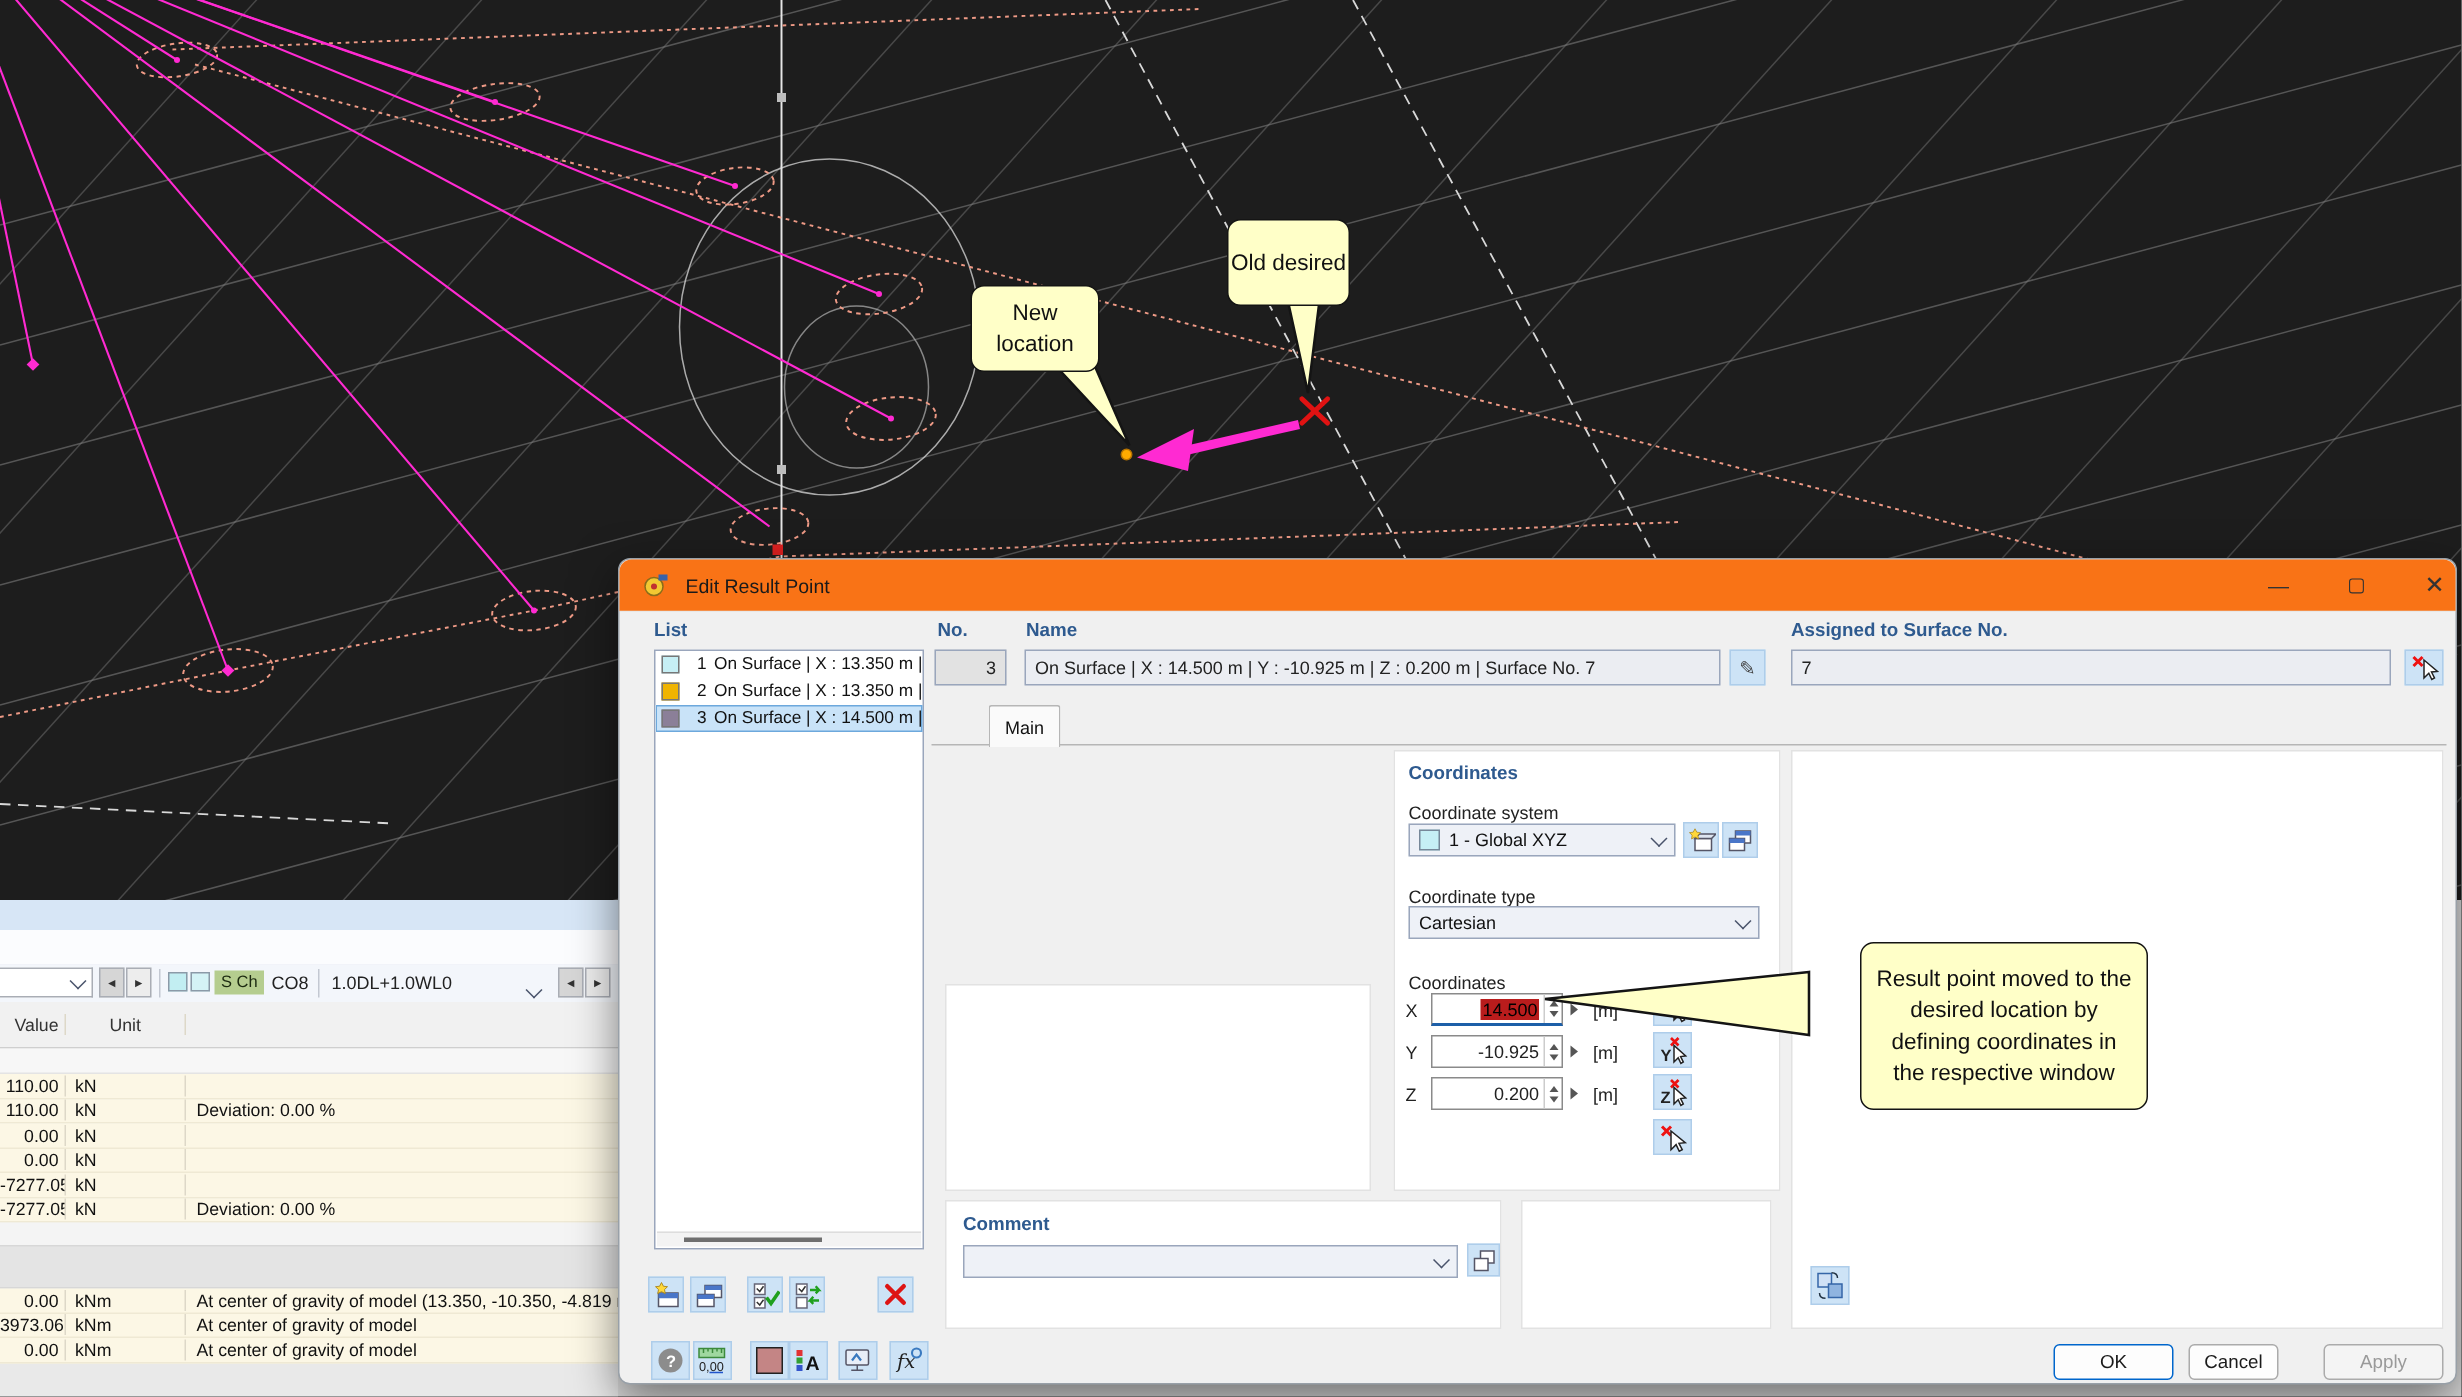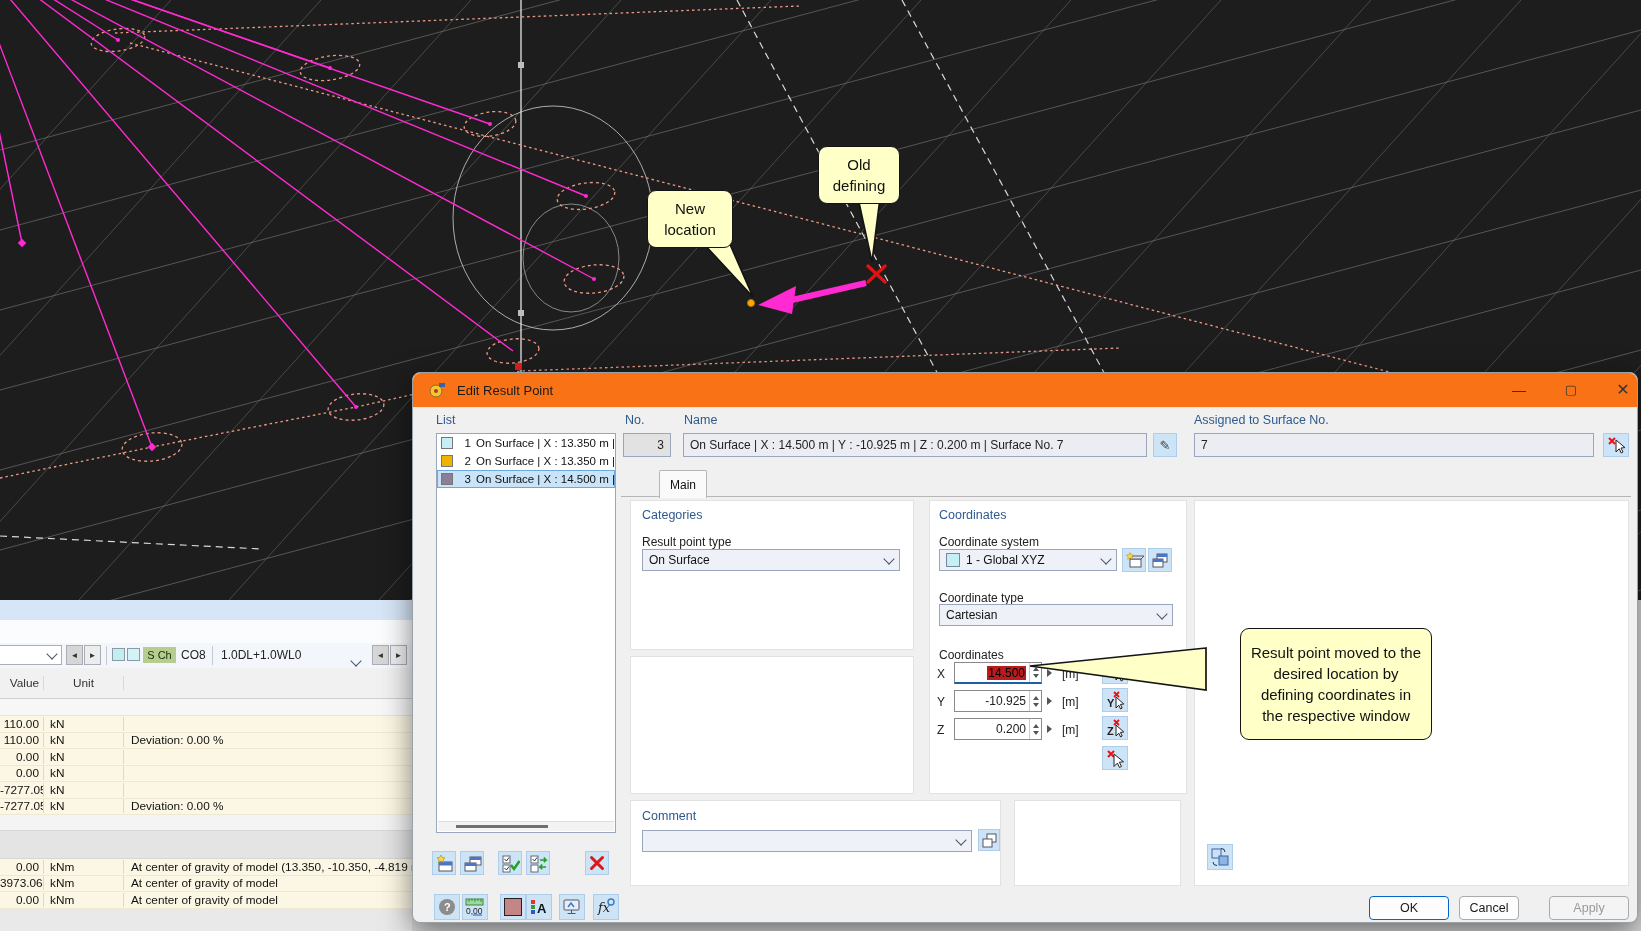--- a/index.html
+++ b/index.html
@@ -31,21 +31,21 @@
   .sep1{height:15px;background:#f4f4f4}
   .sep2{height:27px;background:#e4e4e4;border-top:1px solid #d7d7d7;border-bottom:1px solid #d7d7d7}
   
   #dialog{left:412px;top:372px;width:1226px;height:551px;background:#f0f0f0;border:1px solid #98a0a8;
           border-radius:8px;box-shadow:0 10px 30px rgba(0,0,0,.5);z-index:5;box-sizing:border-box}
   #titlebar{left:0;top:0;width:1224px;height:34px;background:#f97316;border-radius:8px 8px 0 0;
             border-bottom:1px solid #e8e8e8}
   #dlg-title{left:44px;top:0;height:34px;display:flex;align-items:center;font-size:13px;color:#1a1a1a}
   .wbtn{top:0;width:40px;height:33px;display:flex;align-items:center;justify-content:center;
         font-size:14px;color:#333}
-  .glabel{color:#2e5a8f;font-weight:400;font-size:12.5px;white-space:nowrap}
+  .glabel{color:#2e5a8f;font-weight:700;font-size:12.5px;white-space:nowrap}
   .flabel{color:#222;font-size:12px;white-space:nowrap}
   .field{background:#ebedf2;border:1px solid #9aa6bc;font-size:12px;display:flex;align-items:center;
          padding:0 6px;height:24px;box-sizing:border-box;white-space:nowrap;overflow:hidden}
   .combo{background:#eef1f7;border:1px solid #9aa6bc;display:flex;align-items:center;font-size:12px;
          color:#111;padding:0 6px;height:22px;box-sizing:border-box;white-space:nowrap;overflow:hidden}
   .combo .chev{margin-left:auto;flex:0 0 auto;margin-top:-3px}
   .ibtn{background:#cde3f6;border:1px solid #aecdea;display:flex;align-items:center;justify-content:center;
         width:24px;height:24px;box-sizing:border-box}
   .panelw{background:#fff;border:1px solid #e2e2e2;box-sizing:border-box}
   #listbox{left:23px;top:60px;width:180px;height:400px;background:#fff;border:1px solid #9aa6bc;box-sizing:border-box}
@@ -354,28 +354,20 @@
   <div class="abs ibtn" style="left:1190px;top:60px;width:26px">
     <svg width="20" height="20">
         <path d="M3 3 l6 6 M9 3 l-6 6" stroke="#e11" stroke-width="2"></path>
         <polygon points="10,5 10,17 13.2,13.8 15.2,18 17,17 15,13 19,12.6" fill="#fff" stroke="#222"></polygon>
       </svg>
   </div>
 
   <div class="abs" id="tab-main">Main</div>
   <div class="abs" id="tabline"></div>
 
-  <div class="abs panelw" style="left:217px;top:127px;width:284px;height:150px">
-    <div class="abs glabel" style="left:11px;top:7px">Categories</div>
-    <div class="abs flabel" style="left:11px;top:34px">Result point type</div>
-    <div class="abs combo" style="left:11px;top:48px;width:258px">
-      <span>On Surface</span>
-      <span class="chev"></span>
-    </div>
-  </div>
 
   <div class="abs panelw" style="left:217px;top:283px;width:284px;height:138px"></div>
 
   <div class="abs panelw" style="left:516px;top:127px;width:258px;height:294px">
     <div class="abs glabel" style="left:9px;top:7px">Coordinates</div>
     <div class="abs flabel" style="left:9px;top:34px">Coordinate system</div>
     <div class="abs combo" style="left:9px;top:48px;width:178px">
       <span style="width:12px;height:12px;border:1px solid #789;background:#c6eff5;margin-right:6px;flex:0 0 12px"></span>
       <span>1 - Global XYZ</span>
       <span class="chev"></span>
@@ -530,15 +522,15 @@
   <div class="abs btn primary" style="left:956px;top:523px;width:80px">OK</div>
   <div class="abs btn" style="left:1046px;top:523px;width:60px">Cancel</div>
   <div class="abs btn disabled" style="left:1136px;top:523px;width:80px">Apply</div>
 </div>
 
 <svg class="abs" id="overlay-tails" width="1641" height="931" xmlns="http://www.w3.org/2000/svg">
   <polygon points="858,198 872,262 880,198" fill="#ffffc8" stroke="#141414" stroke-width="1.7"></polygon>
   <polygon points="702,242 753,297 729,242" fill="#ffffc8" stroke="#141414" stroke-width="1.7"></polygon>
   <polygon points="1206,648 1030,666 1206,690" fill="#ffffc8" stroke="#141414" stroke-width="1.7"></polygon>
 </svg>
-<div class="abs callout" style="left:818px;top:146px;width:82px;height:58px">Old defining</div>
+<div class="abs callout" style="left:818px;top:146px;width:82px;height:58px">Old desired</div>
 <div class="abs callout" style="left:647px;top:190px;width:86px;height:58px">New location</div>
 <div class="abs callout" style="left:1240px;top:628px;width:192px;height:112px;padding:6px 8px">Result point moved to the desired location by defining coordinates in the respective window</div>
 
 </body></html>

